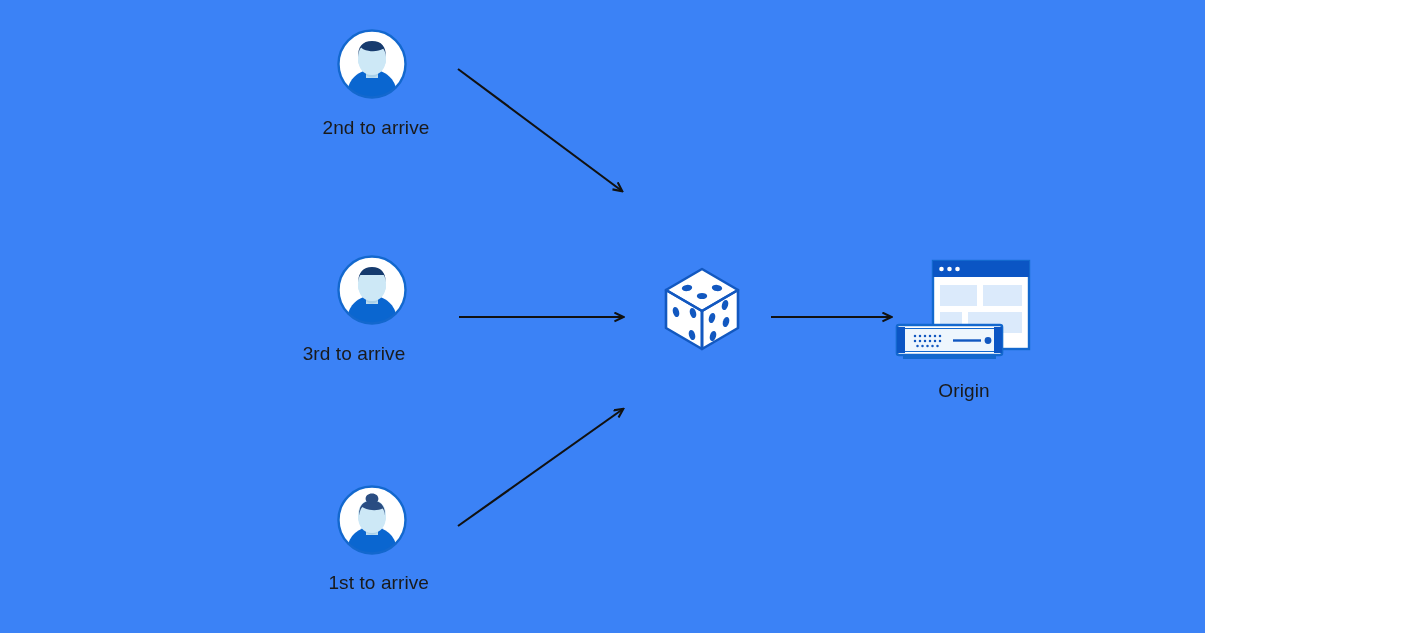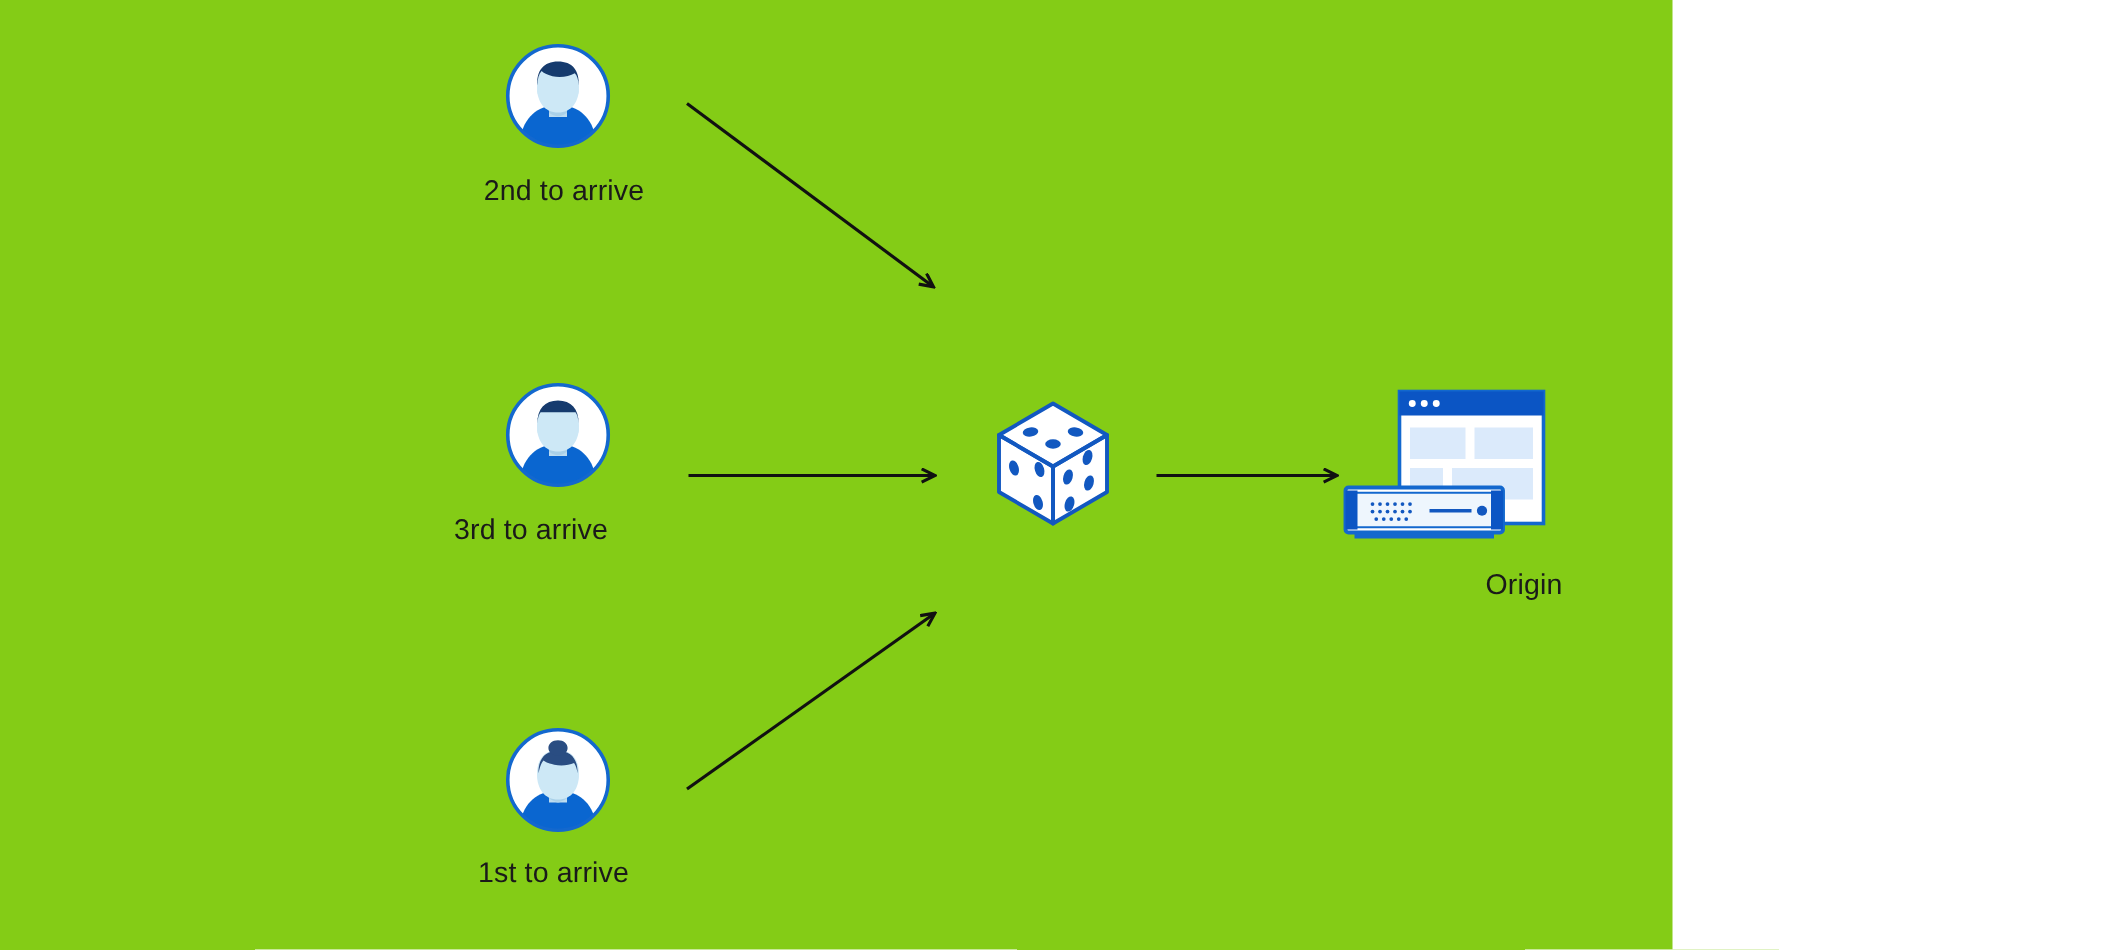--- a/index.html
+++ b/index.html
@@ -5,23 +5,23 @@
   html, body {
     margin: 0;
     padding: 0;
     background: #ffffff;
   }
   body {
     font-family: "Liberation Sans", sans-serif;
   }
   #canvas {
     position: relative;
-    width: 1115px;
+    width: 1205px;
     height: 633px;
-    background: #84cc16;
+    background: #3b82f6;
     overflow: hidden;
   }
   .node {
     position: absolute;
   }
   .caption {
     position: absolute;
     font-family: "Liberation Sans", sans-serif;
     font-size: 19px;
     color: #1a1a1a;
@@ -118,21 +118,21 @@
         <path d="M30 48 q6 5 12 0 l0 -3 -12 0 z" fill="#a9d0e8"></path>
         <ellipse cx="25.5" cy="34" rx="3.1" ry="4.5" fill="#bcdcf0"></ellipse>
         <ellipse cx="46.5" cy="34" rx="3.1" ry="4.5" fill="#bcdcf0"></ellipse>
         <path d="M36 16 c-9.5 0 -14 6.5 -14 16 c0 10 5 17 14 17 c9 0 14 -7 14 -17 c0 -9.5 -4.5 -16 -14 -16 z" fill="#cde8f6"></path>
         <path d="M23 31.5 c-0.3 -9.3 4.3 -15 13 -15 c8.7 0 13.3 5.7 13 15 c-0.4 -3.2 -1.2 -5.4 -2.3 -6.9 c-3.5 1.6 -8.5 2.2 -13.2 1.2 c-3.3 -0.7 -5.7 -1.7 -7.1 -2.8 c-1.6 1.6 -2.4 3.9 -3.4 8.5 z" fill="#2a4d82"></path>
         <path d="M36 9.5 c-3.9 0 -6.4 2.3 -6.4 5.2 c0 2.9 2.7 5 6.4 5 c3.7 0 6.4 -2.1 6.4 -5 c0 -2.9 -2.5 -5.2 -6.4 -5.2 z" fill="#2a4d82"></path>
       </g>
       <circle cx="36" cy="36" r="33.5" fill="none" stroke="#1368ce" stroke-width="2.4"></circle>
     </svg>
   </div>
-  <div class="caption" style="left:309px; top:572px; width:120px;">1st to arrive</div>
+  <div class="caption" style="left:309px; top:572px; width:120px;text-align:right;">1st to arrive</div>
 
   <div class="node" style="left:662px; top:266px;">
     <svg width="80" height="86" viewBox="0 0 80 86">
 
       <path d="M40 3 L76 24 L76 62 L40 83 L4 62 L4 24 Z" fill="#ffffff"></path>
 
       <path d="M40 3 L76 24 L40 45 L4 24 Z" fill="none" stroke="#1258c0" stroke-width="2.6" stroke-linejoin="round"></path>
 
       <path d="M4 24 L40 45 L40 83 L4 62 Z" fill="none" stroke="#1258c0" stroke-width="2.6" stroke-linejoin="round"></path>
 
@@ -191,15 +191,15 @@
             <circle cx="29.5" cy="90" r="1.25"></circle>
           <circle cx="34.5" cy="90" r="1.25"></circle>
             <circle cx="39.5" cy="90" r="1.25"></circle>
           <circle cx="44.5" cy="90" r="1.25"></circle>
         </g>
         <line x1="60" y1="84.5" x2="88" y2="84.5" stroke="#1258c0" stroke-width="2.4"></line>
         <circle cx="95" cy="84.5" r="3.4" fill="#1258c0"></circle>
       </g>
     </svg>
   </div>
-  <div class="caption" style="left:956px; top:380px; width:120px;">Origin</div>
+  <div class="caption" style="left:904px; top:380px; width:120px;">Origin</div>
 
 </div>
 
 </body></html>

